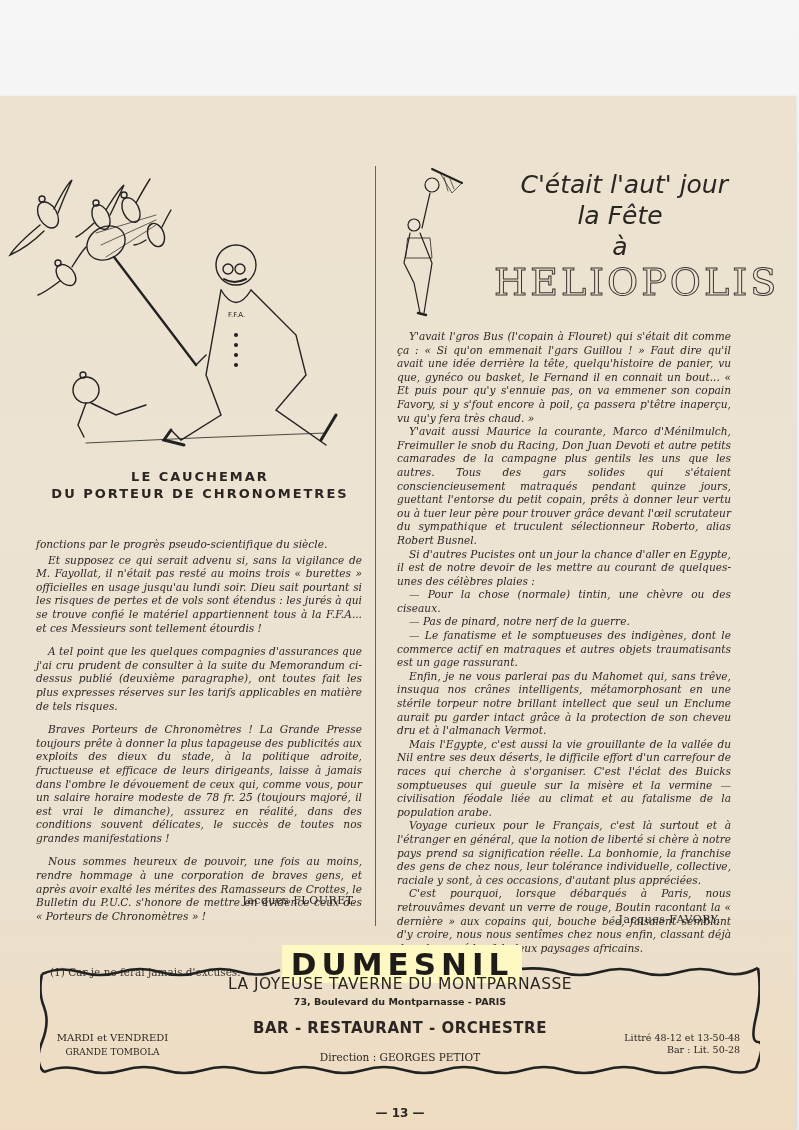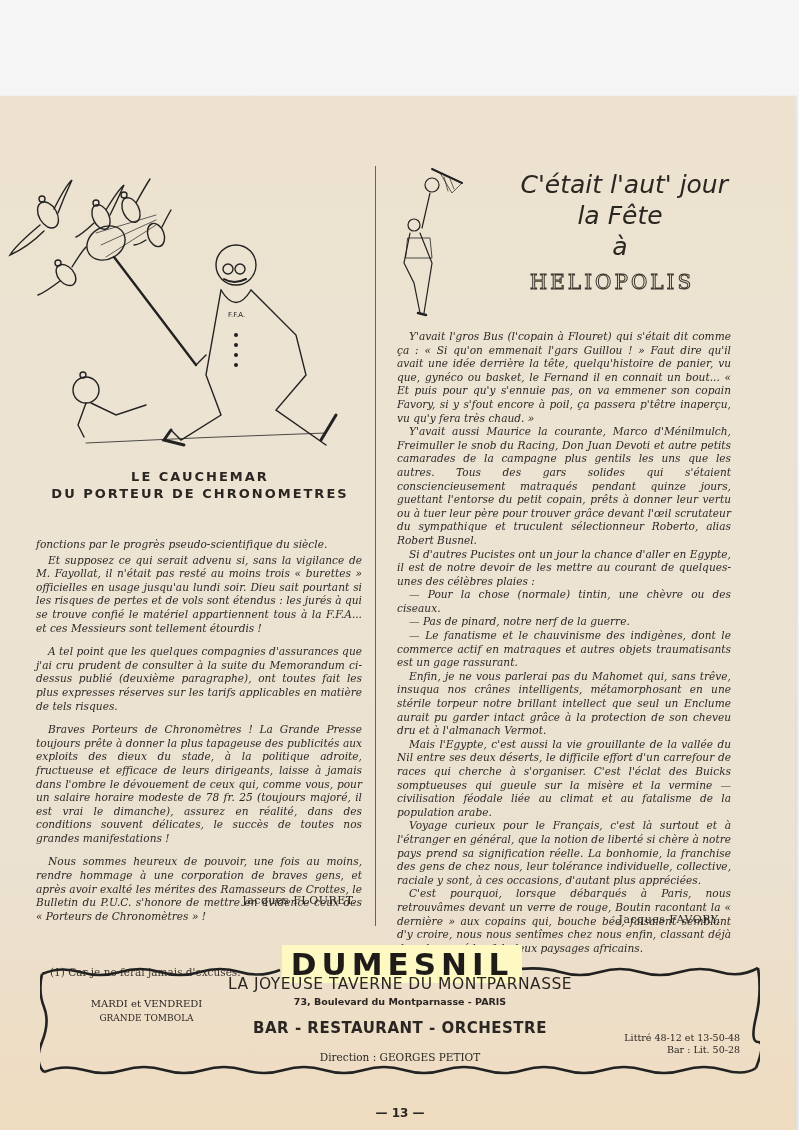--- a/index.html
+++ b/index.html
@@ -60,21 +60,21 @@
       position: absolute; left: 490px; top: 170px; width: 240px;
       text-align: center;
       font-family: "DejaVu Sans", sans-serif; font-style: italic;
       color: #2a2622;
     }
     .title-line1 { font-size: 25px; line-height: 30px; text-align: right; padding-right: 2px; }
     .title-line2 { font-size: 25px; line-height: 32px; padding-left: 20px; }
     .title-line3 { font-size: 25px; line-height: 30px; padding-left: 20px; }
     .title-line4 {
       font-family: "DejaVu Serif", serif; font-style: normal;
-      font-size: 20px; line-height: 40px; letter-spacing: 3px;
+      font-size: 38px; line-height: 40px; letter-spacing: 3px;
       color: #ece3d3;
       -webkit-text-stroke: 1px #3a342e;
       margin-left: 4px;
     }
     .right-text {
       position: absolute; left: 397px; top: 330px; width: 334px;
     }
     .right-text p { margin-bottom: 0; }
     .right-sign { position: absolute; left: 397px; top: 907px; width: 324px; }
     
@@ -102,22 +102,22 @@
     .ad-services {
       position: absolute; left: 160px; top: 1019px; width: 480px; text-align: center;
       font-family: "DejaVu Sans", sans-serif; font-weight: bold; font-size: 15px;
       letter-spacing: 0.5px; color: #2b2622;
     }
     .ad-direction {
       position: absolute; left: 160px; top: 1051px; width: 480px; text-align: center;
       font-family: "DejaVu Serif", serif; font-size: 10.5px; color: #2b2622;
     }
     .ad-left {
-      position: absolute; left: 55px; top: 997px; width: 115px; text-align: center;
-      font-family: "DejaVu Serif", serif; font-size: 10px; line-height: 14px; color: #2b2622; margin-left: 34px;
+      position: absolute; left: 55px; top: 1031px; width: 115px; text-align: center;
+      font-family: "DejaVu Serif", serif; font-size: 10px; line-height: 14px; color: #2b2622;
     }
     .ad-left .l2 { font-size: 9px; }
     .ad-right {
       position: absolute; left: 570px; top: 1032px; width: 170px; text-align: right;
       font-family: "DejaVu Serif", serif; font-size: 9.5px; line-height: 12px; color: #2b2622;
     }
     .page-number {
       position: absolute; left: 370px; top: 1082px; width: 60px; text-align: center;
       font-family: "DejaVu Sans", sans-serif; font-weight: bold; font-size: 12px; color: #2b2622; margin-top: 24px;
     }
@@ -226,21 +226,21 @@
   <div class="title-line3">à</div>
   <div class="title-line4">HELIOPOLIS</div>
 </div>
 
 <div class="right-text body-text">
   <p>Y'avait l'gros Bus (l'copain à Flouret) qui s'était dit comme ça : « Si qu'on emmenait l'gars Guillou ! » Faut dire qu'il avait une idée derrière la tête, quelqu'histoire de panier, vu que, gynéco ou basket, le Fernand il en connait un bout... « Et puis pour qu'y s'ennuie pas, on va emmener son copain Favory, si y s'fout encore à poil, ça passera p'têtre inaperçu, vu qu'y fera très chaud. »</p>
   <p>Y'avait aussi Maurice la courante, Marco d'Ménilmulch, Freimuller le snob du Racing, Don Juan Devoti et autre petits camarades de la campagne plus gentils les uns que les autres. Tous des gars solides qui s'étaient consciencieusement matraqués pendant quinze jours, guettant l'entorse du petit copain, prêts à donner leur vertu ou à tuer leur père pour trouver grâce devant l'œil scrutateur du sympathique et truculent sélectionneur Roberto, alias Robert Busnel.</p>
   <p>Si d'autres Pucistes ont un jour la chance d'aller en Egypte, il est de notre devoir de les mettre au courant de quelques-unes des célèbres plaies :</p>
   <p>— Pour la chose (normale) tintin, une chèvre ou des ciseaux.</p>
   <p>— Pas de pinard, notre nerf de la guerre.</p>
-  <p>— Le fanatisme et le chauvinisme des indigènes, dont le commerce actif en matraques et autres objets traumatisants est un gage rassurant.</p>
+  <p>— Le fanatisme et le somptueuses des indigènes, dont le commerce actif en matraques et autres objets traumatisants est un gage rassurant.</p>
   <p>Enfin, je ne vous parlerai pas du Mahomet qui, sans trêve, insuqua nos crânes intelligents, métamorphosant en une stérile torpeur notre brillant intellect que seul un Enclume aurait pu garder intact grâce à la protection de son cheveu dru et à l'almanach Vermot.</p>
   <p>Mais l'Egypte, c'est aussi la vie grouillante de la vallée du Nil entre ses deux déserts, le difficile effort d'un carrefour de races qui cherche à s'organiser. C'est l'éclat des Buicks somptueuses qui gueule sur la misère et la vermine — civilisation féodale liée au climat et au fatalisme de la population arabe.</p>
   <p>Voyage curieux pour le Français, c'est là surtout et à l'étranger en général, que la notion de liberté si chère à notre pays prend sa signification réelle. La bonhomie, la franchise des gens de chez nous, leur tolérance individuelle, collective, raciale y sont, à ces occasions, d'autant plus appréciées.</p>
   <p>C'est pourquoi, lorsque débarqués à Paris, nous retrouvâmes devant un verre de rouge, Boutin racontant la « dernière » aux copains qui, bouche bée, faisaient semblant d'y croire, nous nous sentîmes chez nous enfin, classant déjà dans le passé les fabuleux paysages africains.</p>
 </div>
 <div class="right-sign body-text signature">Jacques FAVORY.</div>
 
 <svg class="ad-box" viewBox="0 0 720 114" fill="none" stroke="#222" stroke-width="2.6">
   <path d="M2 12 Q20 4 40 10 T80 10 T120 10 T160 10 T200 10 T240 8"></path>
   <path d="M470 8 Q500 4 520 10 T560 10 T600 10 T640 10 T680 10 T718 6"></path>

